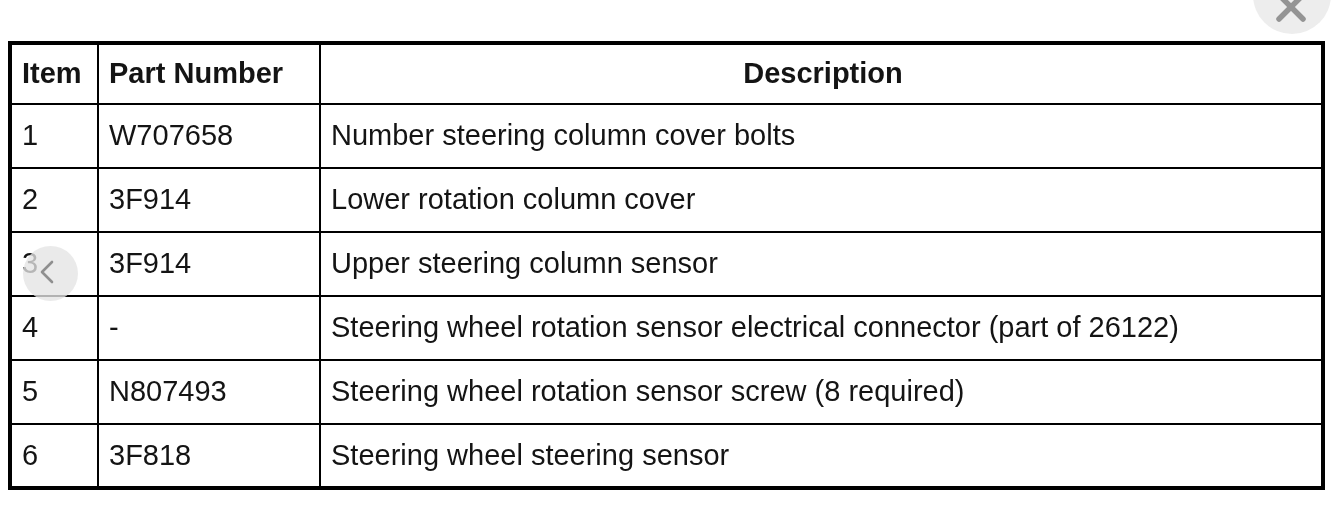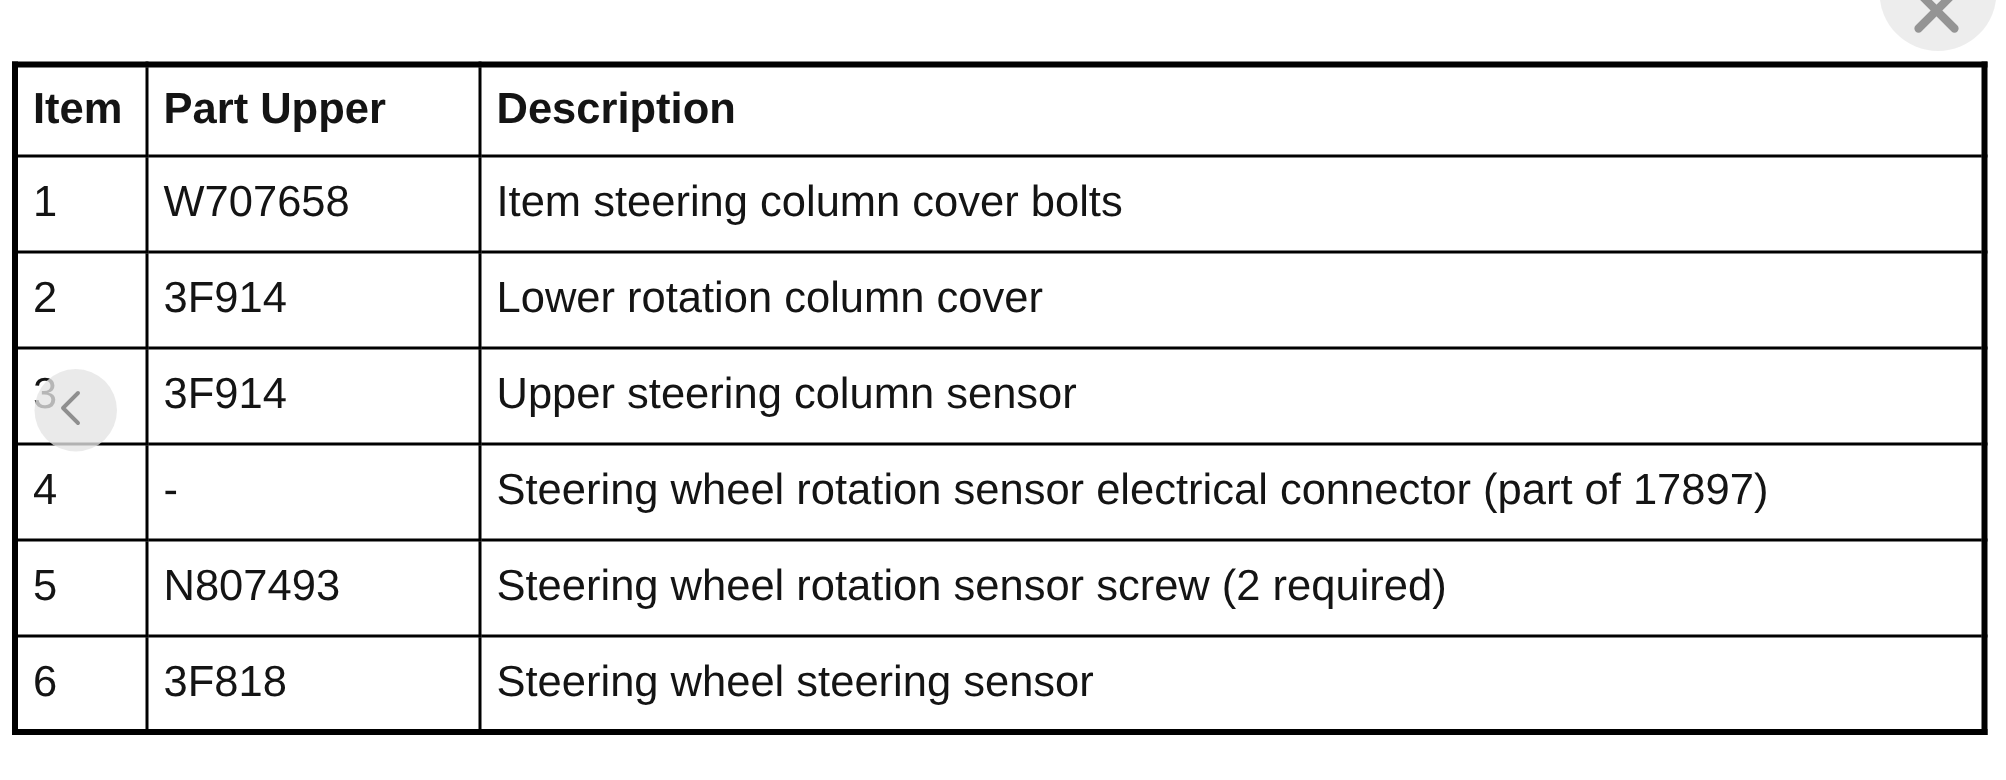--- a/index.html
+++ b/index.html
@@ -37,21 +37,21 @@
     white-space: nowrap;
     overflow: hidden;
     vertical-align: middle;
     padding: 0 6px 0 10px;
   }
   table.parts tr { height: 61px; }
   table.parts th {
     font-weight: bold;
     text-align: left;
   }
-  table.parts th.center { text-align: left; }
+  table.parts th.center { text-align: center; }
   col.c-item { width: 88px; }
   col.c-part { width: 222px; }
 
   
   button.ctl {
     position: absolute;
     margin: 0;
     padding: 0;
     border: none;
     border-radius: 50%;
@@ -89,49 +89,49 @@
 
 <table class="parts">
   <colgroup>
     <col class="c-item">
     <col class="c-part">
     <col class="c-desc">
   </colgroup>
   <thead>
     <tr>
       <th>Item</th>
-      <th>Part Upper</th>
+      <th>Part Number</th>
       <th class="center">Description</th>
     </tr>
   </thead>
   <tbody>
     <tr>
       <td>1</td>
       <td>W707658</td>
-      <td>Item steering column cover bolts</td>
+      <td>Number steering column cover bolts</td>
     </tr>
     <tr>
       <td>2</td>
       <td>3F914</td>
       <td>Lower rotation column cover</td>
     </tr>
     <tr>
       <td>3</td>
       <td>3F914</td>
       <td>Upper steering column sensor</td>
     </tr>
     <tr>
       <td>4</td>
       <td>-</td>
-      <td>Steering wheel rotation sensor electrical connector (part of 17897)</td>
+      <td>Steering wheel rotation sensor electrical connector (part of 26122)</td>
     </tr>
     <tr>
       <td>5</td>
       <td>N807493</td>
-      <td>Steering wheel rotation sensor screw (2 required)</td>
+      <td>Steering wheel rotation sensor screw (8 required)</td>
     </tr>
     <tr>
       <td>6</td>
       <td>3F818</td>
       <td>Steering wheel steering sensor</td>
     </tr>
   </tbody>
 </table>
 
 <button class="ctl close-btn" aria-label="Close">

